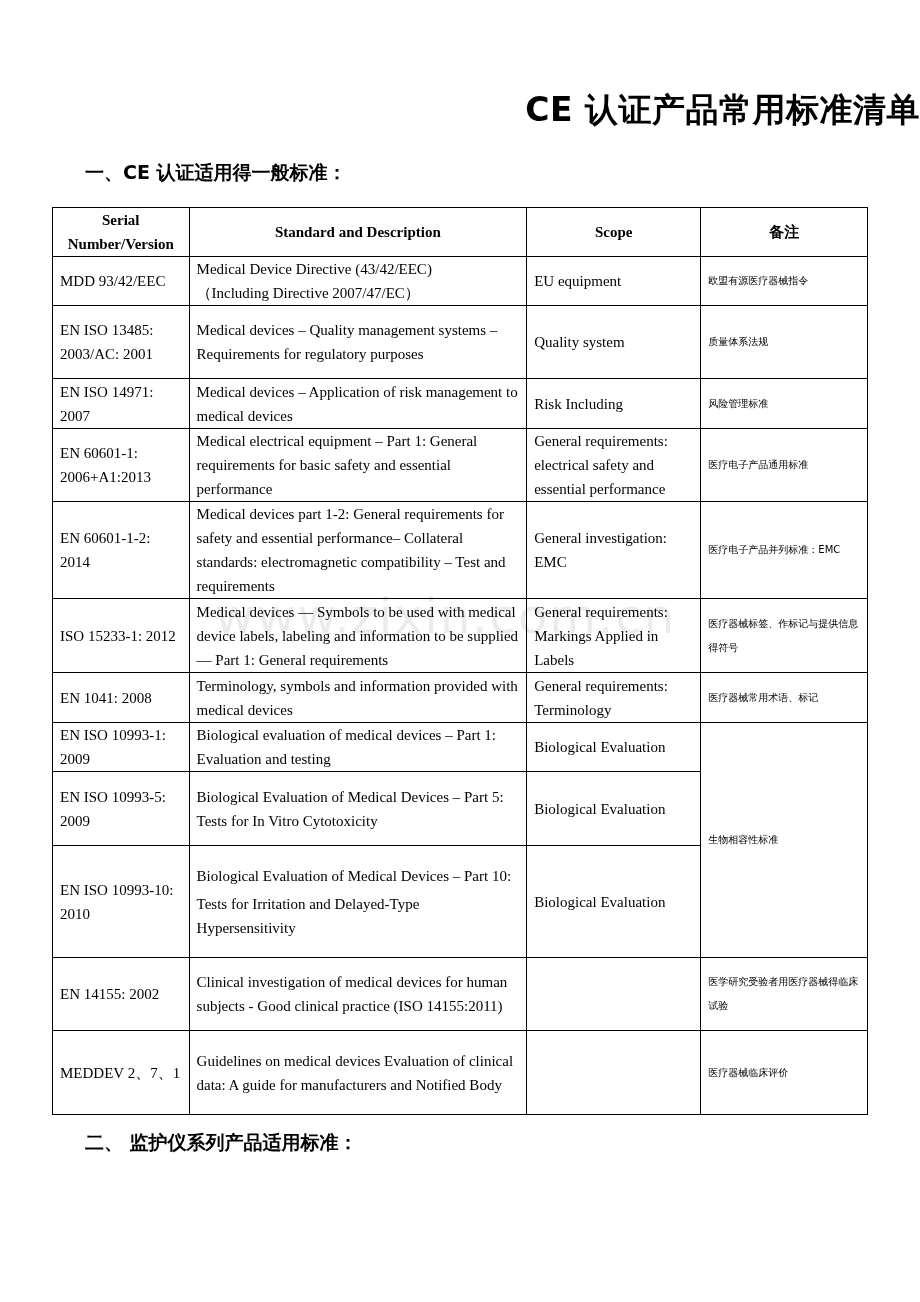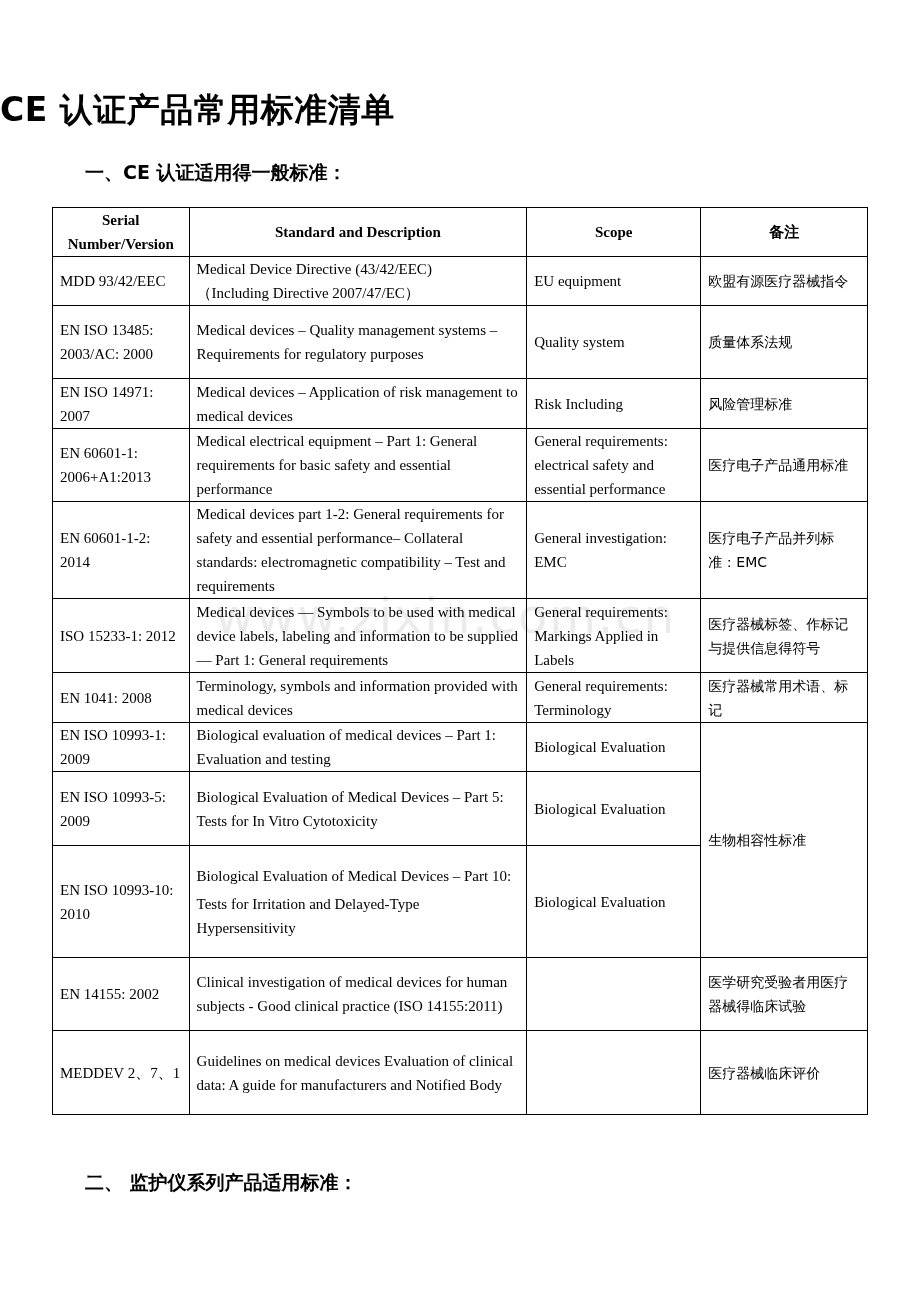--- a/index.html
+++ b/index.html
@@ -1,38 +1,38 @@
 <!DOCTYPE html>
 <html><head>
 <meta charset="utf-8">
 <style>
   html, body { margin: 0; padding: 0; background: #ffffff; }
   body { width: 920px; height: 1302px; position: relative; overflow: hidden; color: #000; }
   .title {
-    position: absolute; left: 0; top: 88px; width: 920px; text-align: left;
+    position: absolute; left: 0; top: 88px; width: 920px; text-align: right;
     font-family: "DejaVu Sans", sans-serif; font-weight: bold; font-size: 33px; letter-spacing: 0.5px;
   }
   .section-heading {
     position: absolute; left: 85px;
     font-family: "DejaVu Sans", sans-serif; font-weight: bold; font-size: 19px;
   }
   .section-heading.one { top: 160px; }
-  .section-heading.two { top: 1170px; }
+  .section-heading.two { top: 1130px; }
   table.std {
     position: absolute; left: 52px; top: 207px;
     border-collapse: collapse; width: 816px; table-layout: fixed;
     font-family: "Liberation Serif", serif; font-size: 15px; line-height: 24px; padding-left: 44px;
   }
   table.std td, table.std th {
     border: 1px solid #000; padding: 0 7px; vertical-align: middle; text-align: left;
   }
   table.std th {
     font-weight: bold; text-align: center; height: 48px; font-size: 15px;
   }
-  .cn { font-family: "DejaVu Sans", sans-serif; font-size: 14px; }
+  .cn { font-family: "DejaVu Sans", sans-serif; font-size: 10px; }
   .col1 { width: 127px; }
   .col2 { width: 314px; }
   .col3 { width: 162px; }
   .col4 { width: 155px; }
   .desc-line { display: block; }
   .watermark {
     position: absolute; left: 215px; top: 588px; width: 480px;
     font-family: "DejaVu Sans", sans-serif; font-size: 48px; color: rgba(0,0,0,0.08);
     letter-spacing: 2px; pointer-events: none; white-space: nowrap;
   }
@@ -62,21 +62,21 @@
     <tr style="height:49px">
       <td>MDD 93/42/EEC</td>
       <td>
         <span class="desc-line">Medical Device Directive (43/42/EEC)</span>
         <span class="desc-line">（Including Directive 2007/47/EC）</span>
       </td>
       <td>EU equipment</td>
       <td class="cn">欧盟有源医疗器械指令</td>
     </tr>
     <tr style="height:73px">
-      <td>EN ISO 13485: 2003/AC: 2000</td>
+      <td>EN ISO 13485: 2003/AC: 2001</td>
       <td>Medical devices – Quality management systems – Requirements for regulatory purposes</td>
       <td>Quality system</td>
       <td class="cn">质量体系法规</td>
     </tr>
     <tr style="height:50px">
       <td>EN ISO 14971: 2007</td>
       <td>Medical devices – Application of risk management to medical devices</td>
       <td>Risk Including</td>
       <td class="cn">风险管理标准</td>
     </tr>

